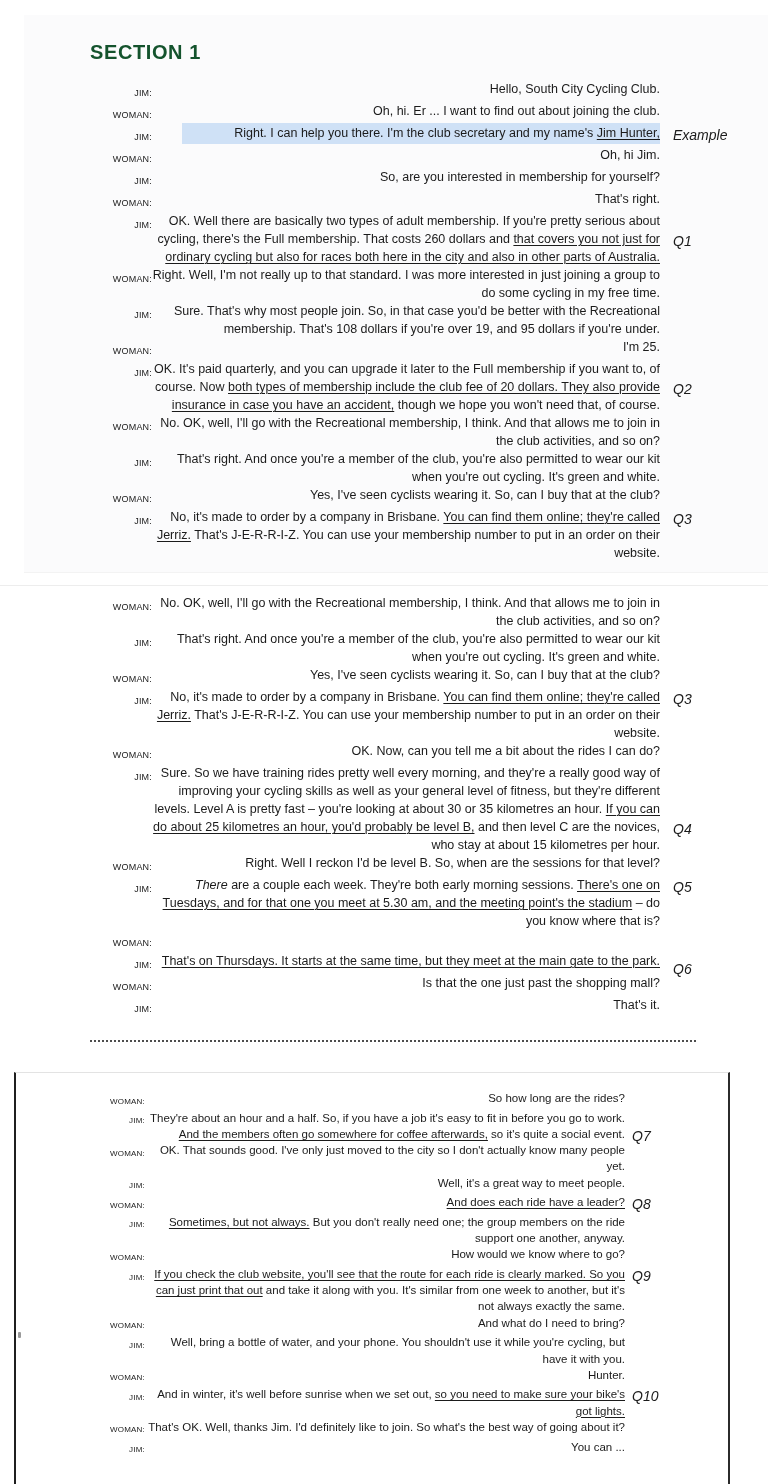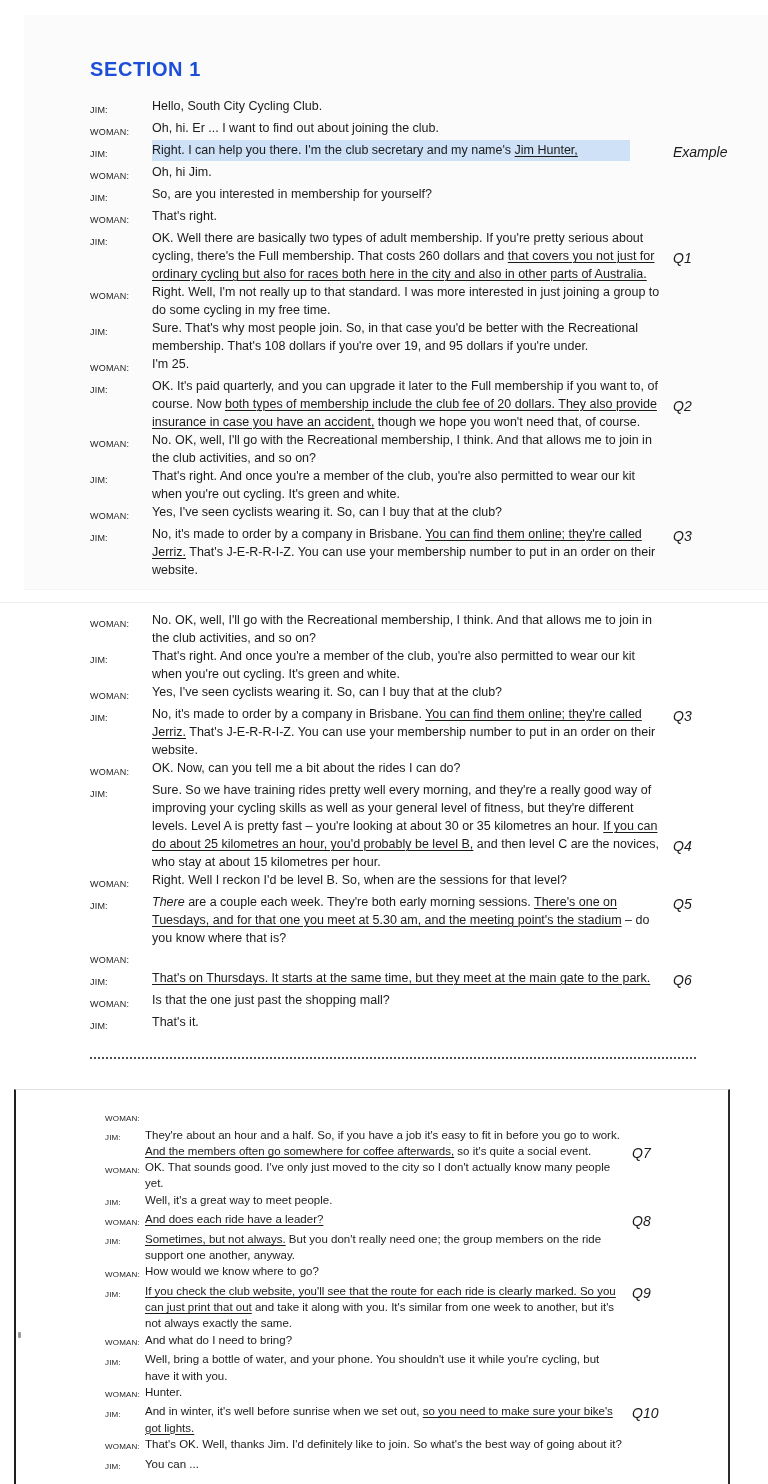--- a/index.html
+++ b/index.html
@@ -6,33 +6,33 @@
   .page{
     position:relative;width:768px;height:1484px;background:#ffffff;overflow:hidden;
     font-family:"Liberation Sans","DejaVu Sans",sans-serif;color:#1b1b1b;
   }
   
   .block-a{
     margin:15px 0 0 24px;background:#fbfbfc;border-bottom:1px solid #f3f3f3;
     padding:26px 0 10px 66px;
   }
   .section-title{
-    margin:17px 0 16px 0;font-size:20px;font-weight:bold;color:#1d4ed8;letter-spacing:0.6px;
+    margin:0 0 16px 0;font-size:20px;font-weight:bold;color:#14532d;letter-spacing:0.6px;
   }
   
   .block-b{margin-top:12px;border-top:1px solid #ededed;background:#ffffff;padding:8px 0 14px 90px;}
   .sep{width:606px;border-top:2px dotted #4d4d4d;height:0;margin:22px 0 0 0;}
   
   .block-c{
     box-sizing:border-box;margin:16px 0 0 14px;width:716px;height:500px;
     border-left:2px solid #1f1f1f;border-right:2px solid #2b2b2b;border-top:1px solid #e3e3e3;
     background:#ffffff;padding:17px 0 0 89px;
   }
   
-  .turn{position:relative;display:flex;align-items:flex-start;}
+  .turn{position:relative;display:flex;align-items:flex-start;text-align:right;}
   .block-a .turn,.block-b .turn{font-size:12.5px;line-height:18px;}
   .speaker{flex:0 0 62px;font-size:9px;letter-spacing:0.2px;padding-top:4px;color:#212121;}
   .text{flex:0 0 508px;}
   .marker{position:absolute;left:583px;top:2px;font-style:italic;font-size:14px;white-space:nowrap;color:#1b1b1b;}
   .block-c .turn{font-size:11.5px;line-height:16.2px;}
   .block-c .speaker{flex:0 0 40px;font-size:8px;padding-top:3.5px;}
   .block-c .text{flex:0 0 480px;}
   .block-c .marker{left:527px;font-size:14px;}
   .u{text-decoration:underline;text-underline-offset:2px;text-decoration-thickness:1px;}
   .i{font-style:italic;}
@@ -190,21 +190,21 @@
   </div>
 
   <div class="turn">
     <span class="speaker">WOMAN:</span>
 
   </div>
 
   <div class="turn">
     <span class="speaker">JIM:</span>
     <span class="text"><span class="u">That's on Thursdays. It starts at the same time, but they meet at the main gate to the park.</span></span>
-    <span class="marker" style="top: 2px;">Q6</span>
+    <span class="marker" style="top: 8px;">Q6</span>
   </div>
 
   <div class="turn">
     <span class="speaker">WOMAN:</span>
     <span class="text"><span>Is that the one just past the shopping mall?</span></span>
 
   </div>
 
   <div class="turn">
     <span class="speaker">JIM:</span>
@@ -212,20 +212,21 @@
 
   </div>
 </div>
     <div class="sep"></div>
   </section>
 
   <section class="block-c">
     <div>
   <div class="turn">
     <span class="speaker">WOMAN:</span>
+    <span class="text"><span>So how long are the rides?</span></span>
 
   </div>
 
   <div class="turn">
     <span class="speaker">JIM:</span>
     <span class="text"><span>They're about an hour and a half. So, if you have a job it's easy to fit in before you go to work. </span><span class="u">And the members often go somewhere for coffee afterwards,</span><span> so it's quite a social event.</span></span>
     <span class="marker" style="top: 18.2px;">Q7</span>
   </div>
 
   <div class="turn">

